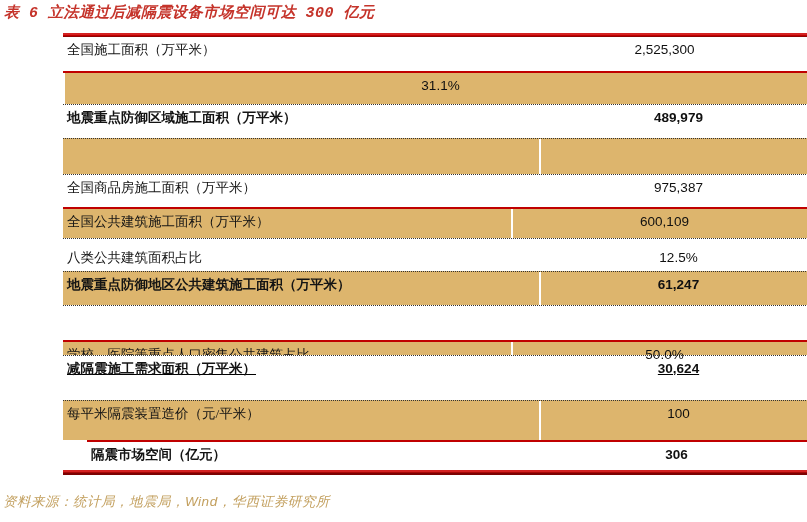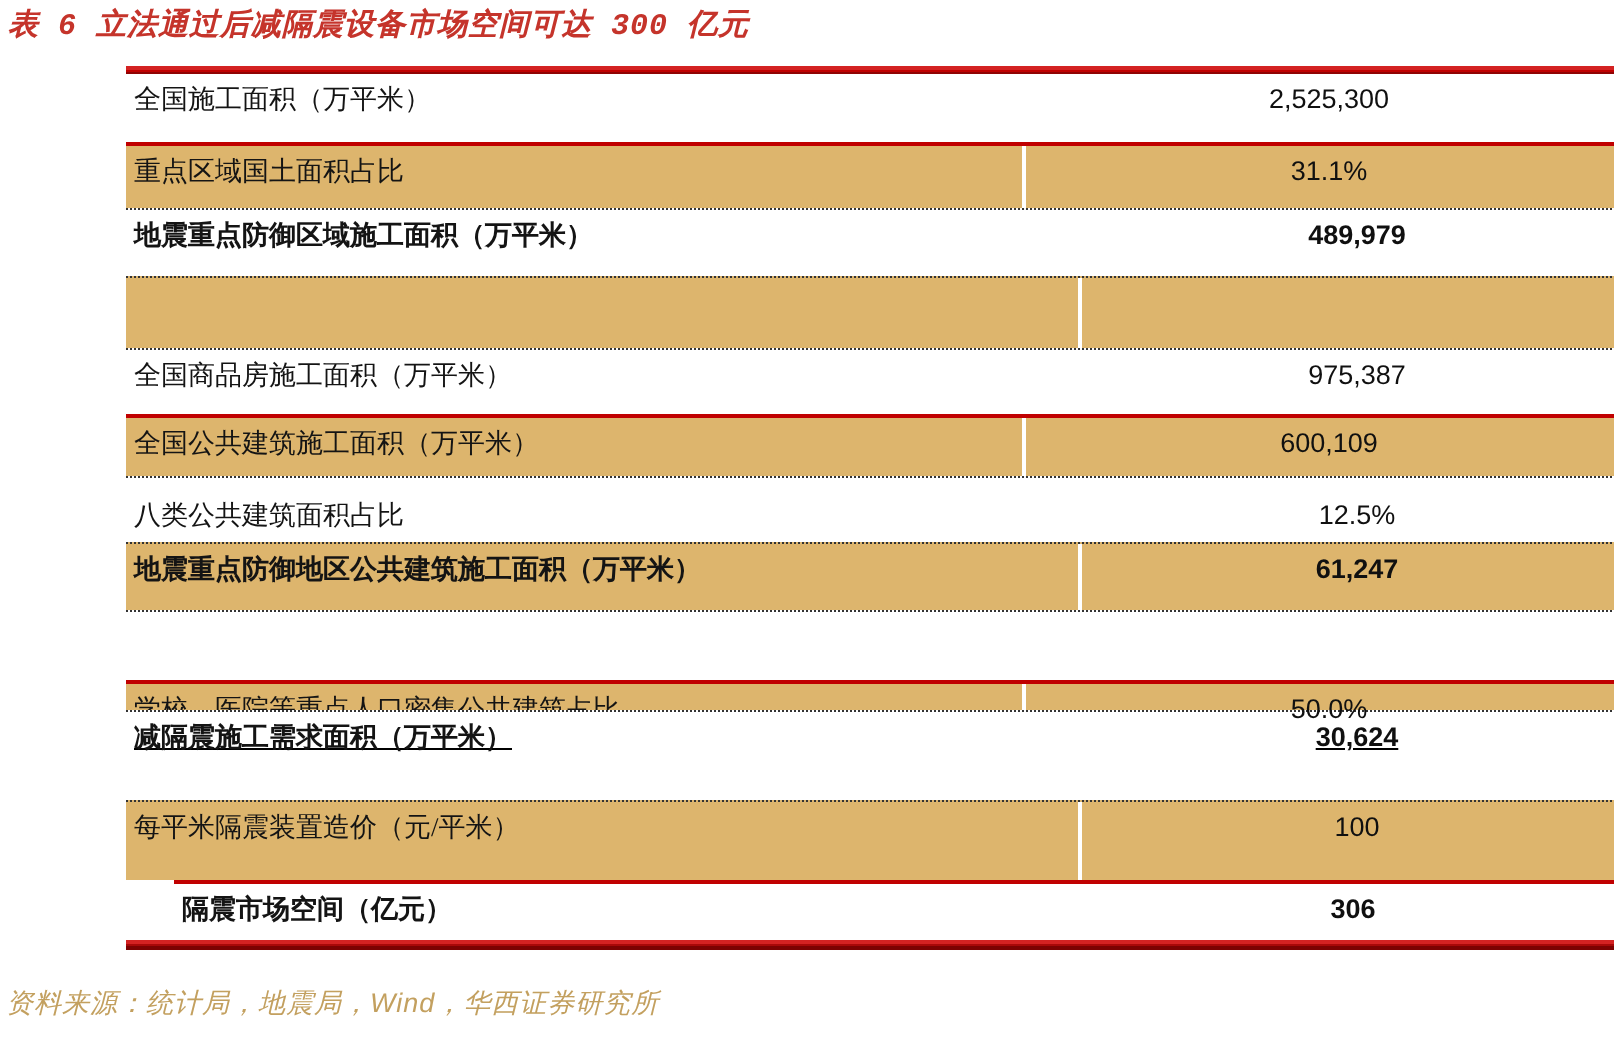--- a/index.html
+++ b/index.html
@@ -68,21 +68,20 @@
   <div class="figure-title">表 6 立法通过后减隔震设备市场空间可达 300 亿元</div>
 
   <div class="table">
     <div class="red-bar top"></div>
     <div>
         <div class="row" style="height: 34px;">
           <div class="cell-label">全国施工面积（万平米）</div>
           <div class="cell-value">2,525,300</div>
         </div>
         <div class="row shaded bt-red" style="height: 33px;">
-          <div class="cell-label">重点区域国土面积占比</div>
           <div class="cell-value">31.1%</div>
         </div>
         <div class="row emphasis bt-dash" style="height: 34px;">
           <div class="cell-label">地震重点防御区域施工面积（万平米）</div>
           <div class="cell-value">489,979</div>
         </div>
         <div class="row shaded bt-dash" style="height: 36px;">
           <div class="cell-label"></div>
           <div class="cell-value"></div>
         </div>

